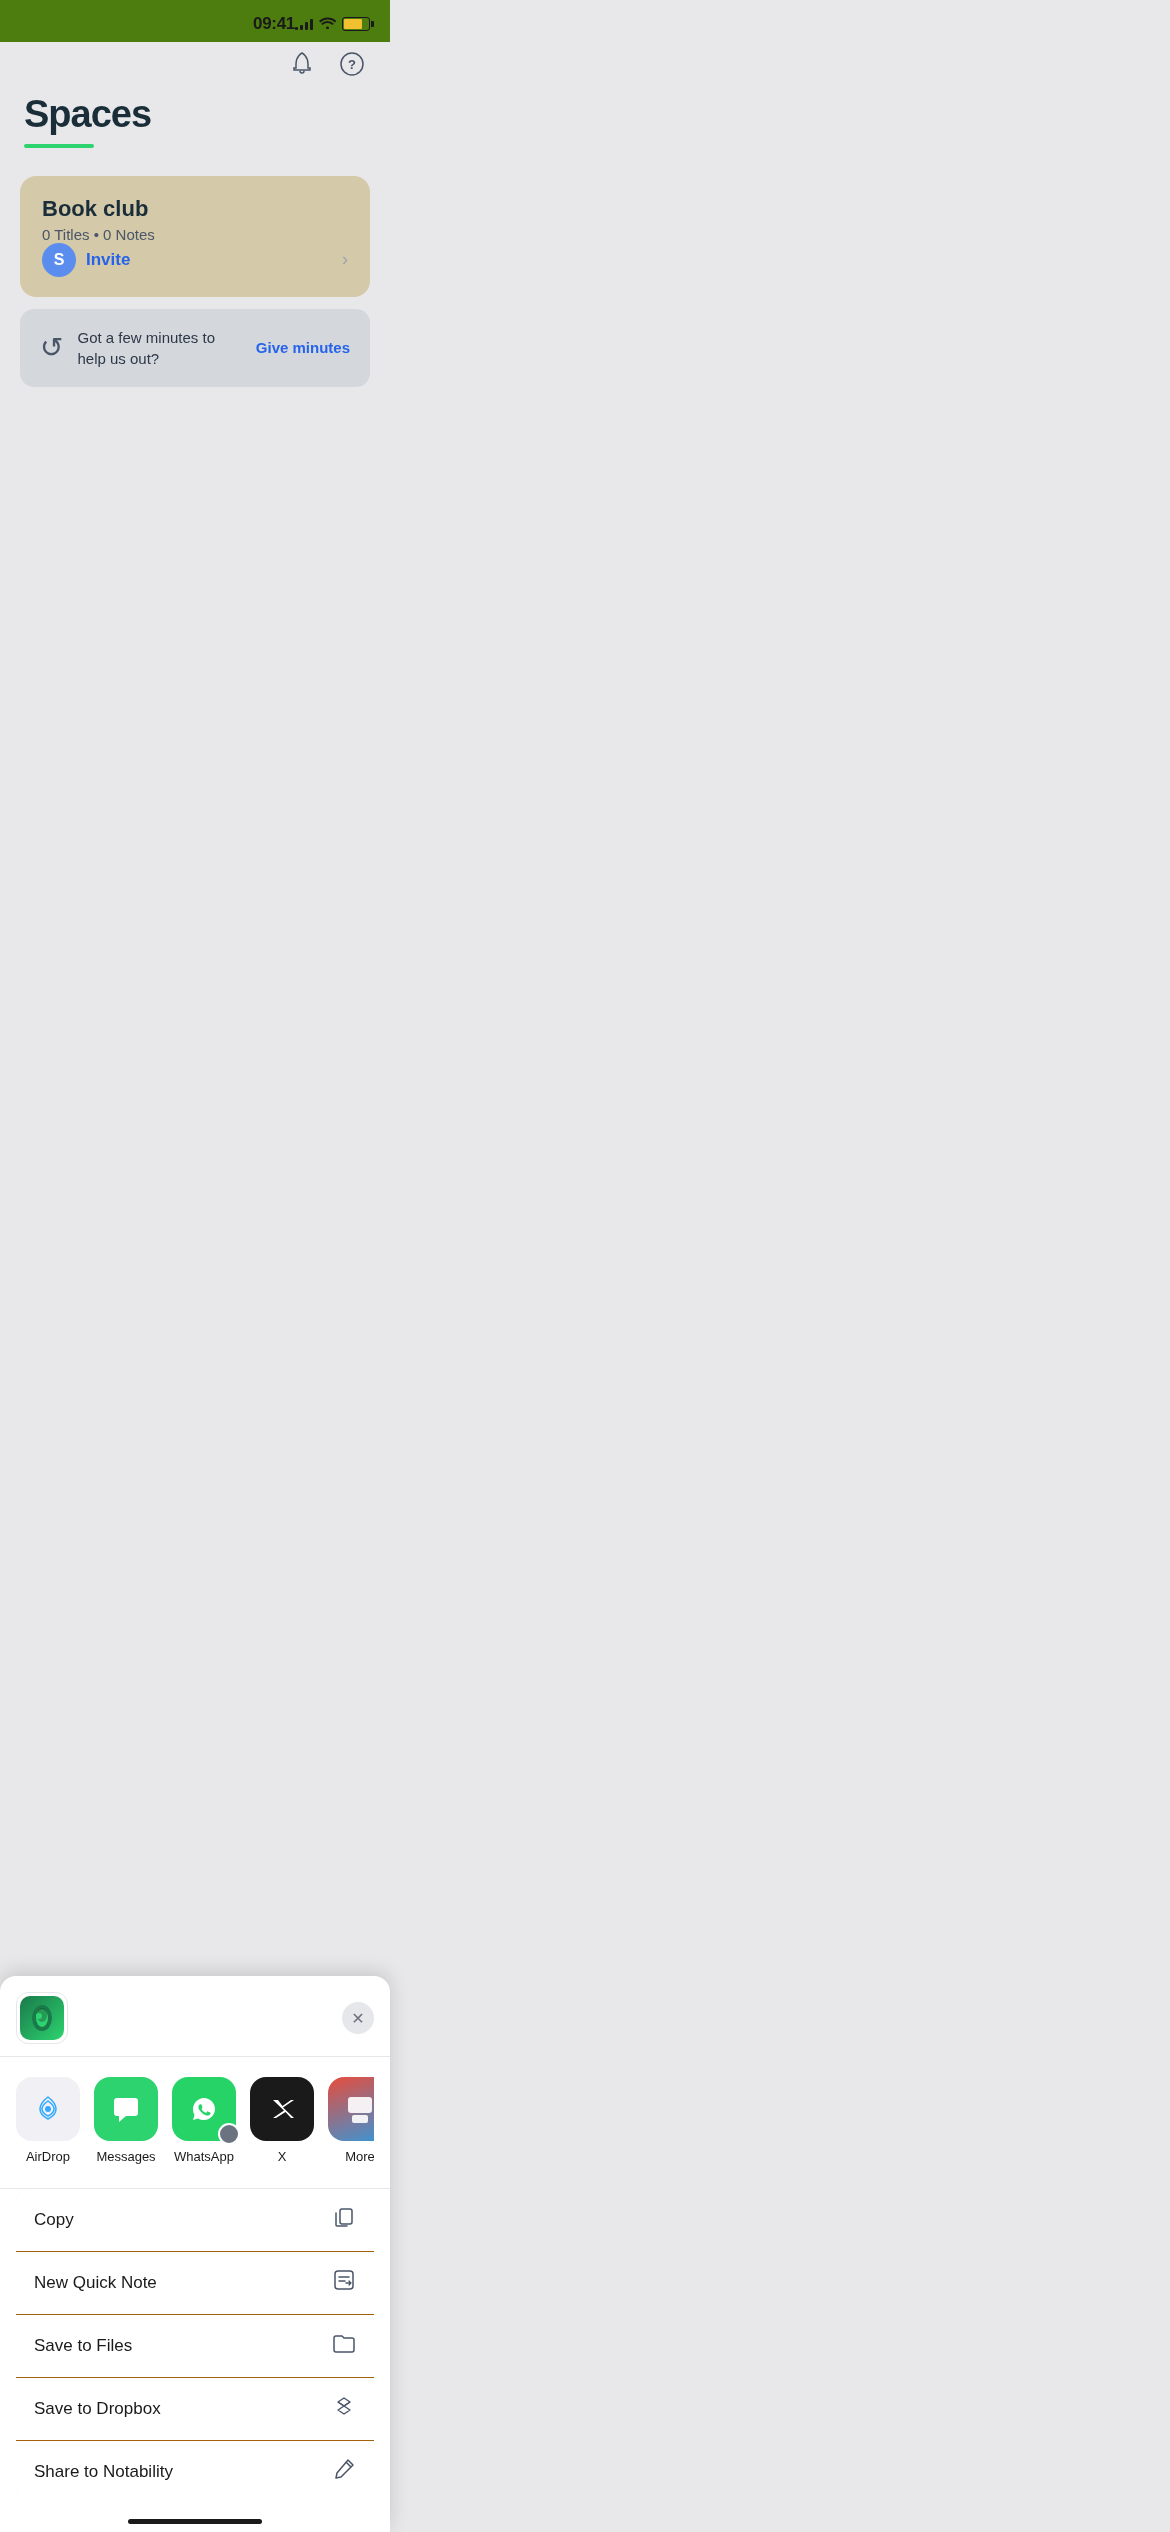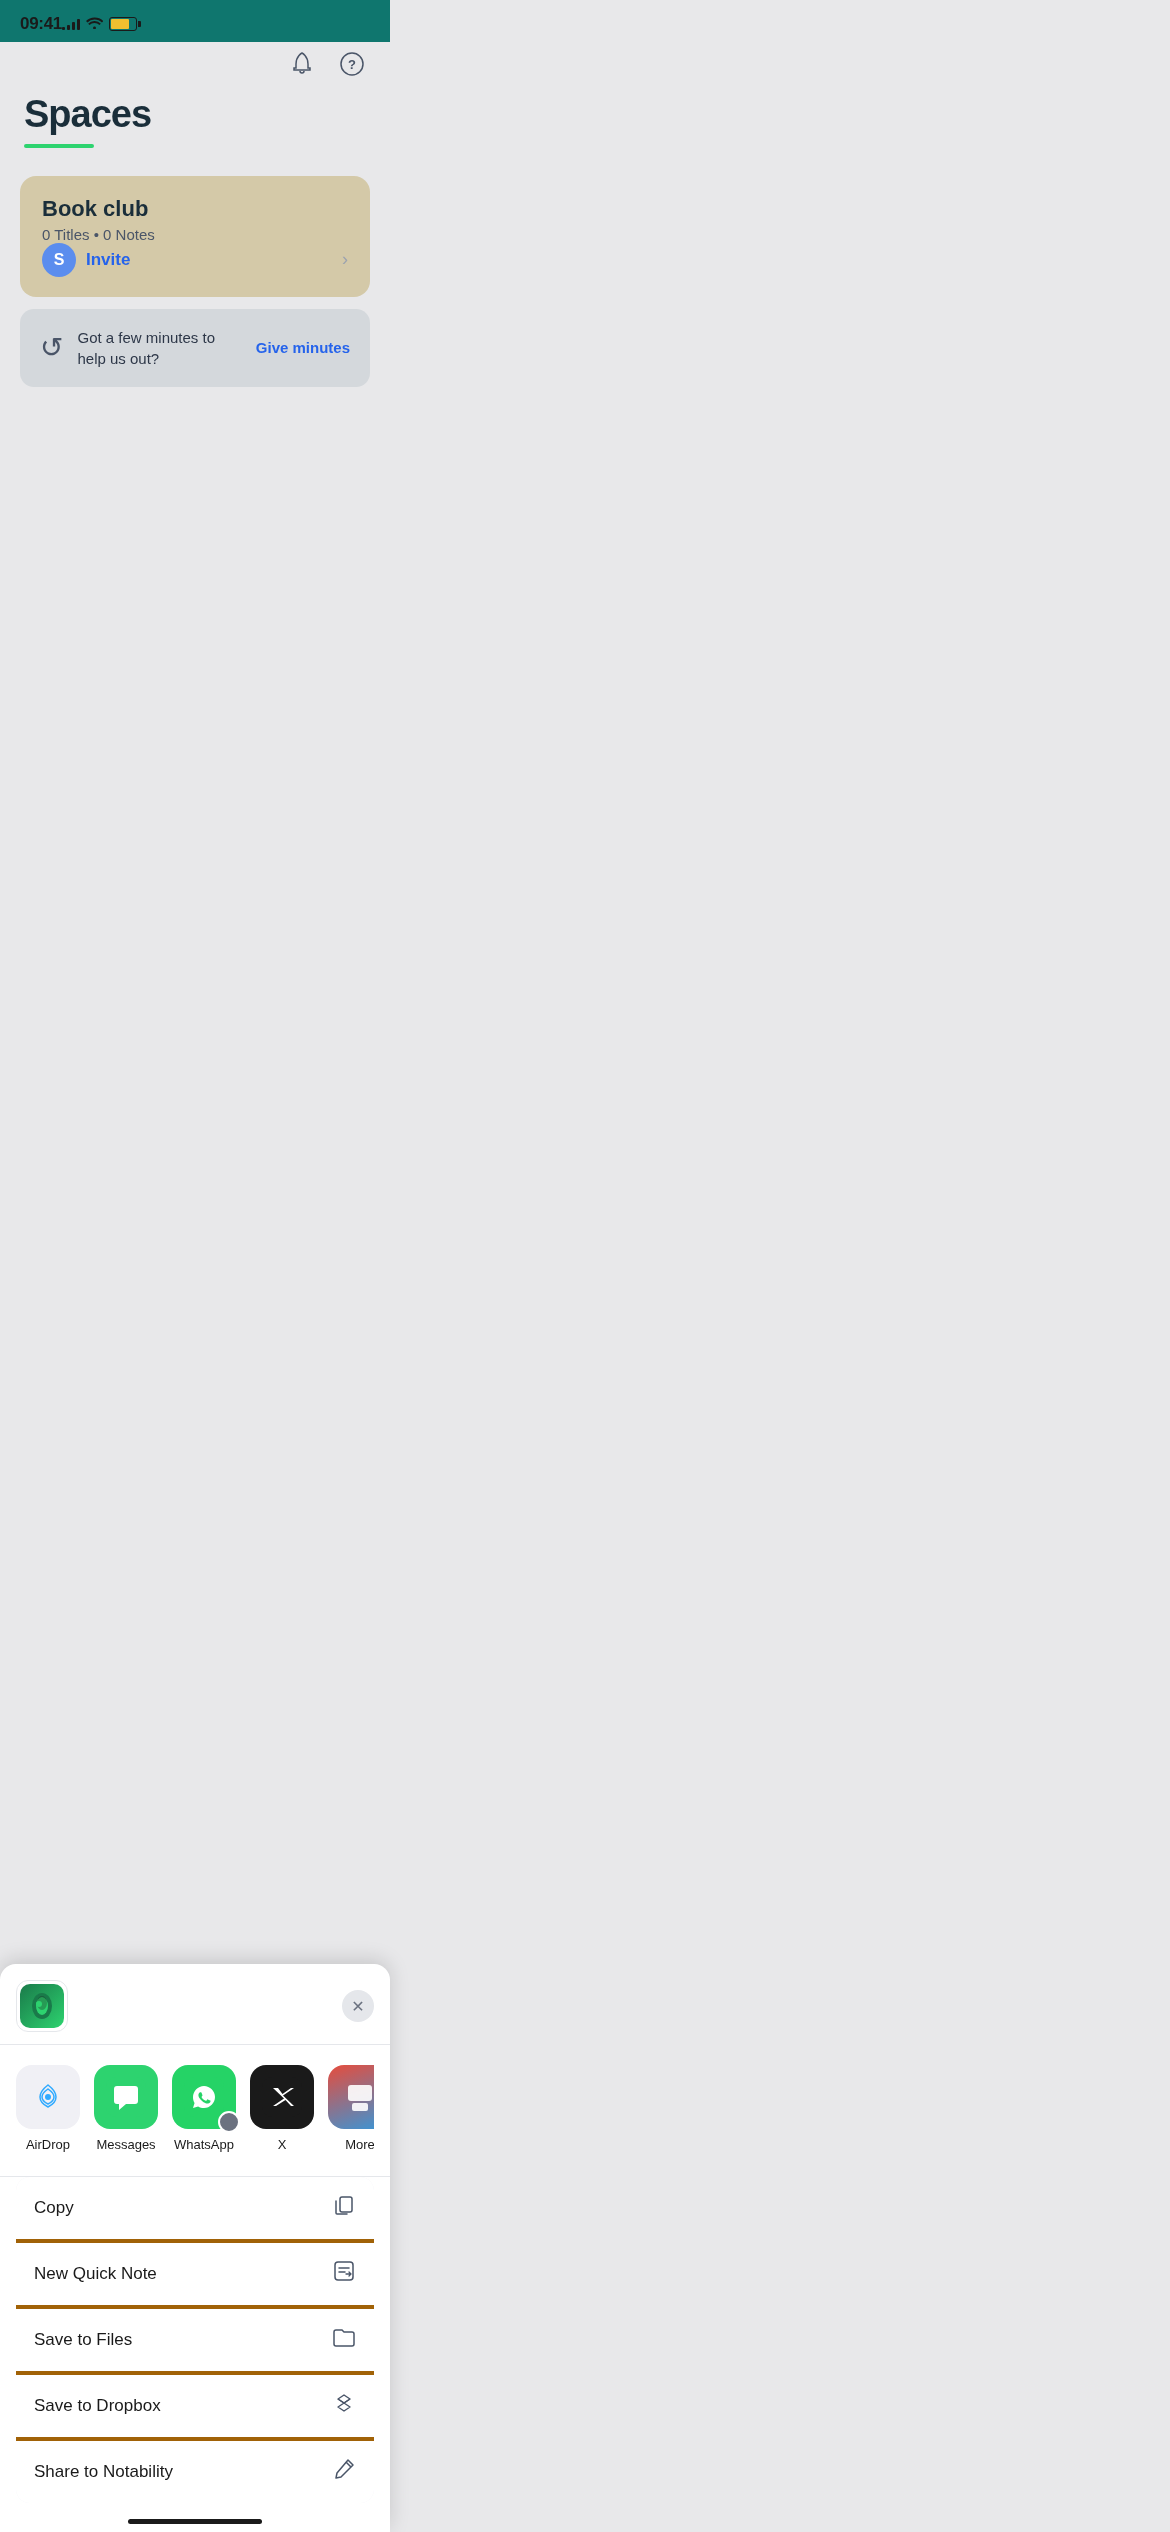--- a/index.html
+++ b/index.html
@@ -10,24 +10,24 @@
       min-height: 844px;
       background: #e8e8ea;
       font-family: -apple-system, BlinkMacSystemFont, 'SF Pro Display', 'Helvetica Neue', sans-serif;
       overflow-x: hidden;
       position: relative;
     }
 
     
     .status-bar {
       display: flex;
-      justify-content: flex-start;
+      justify-content: flex-end;
       align-items: center;
       padding: 14px 20px 8px 20px;
-      background: #0f766e;
+      background: #4d7c0f;
     }
 
     .status-time {
       font-size: 17px;
       font-weight: 600;
       color: #1a1a1a;
       letter-spacing: -0.3px;
     }
 
     .status-icons {
@@ -341,21 +341,21 @@
       border-radius: 14px;
       overflow: hidden;
     }
 
     .share-action-item {
       display: flex;
       align-items: center;
       justify-content: space-between;
       padding: 16px 18px;
       background: white;
-      border-bottom: 4px solid #a16207;
+      border-bottom: 1px solid #a16207;
       cursor: pointer;
     }
 
     .share-action-item:last-child {
       border-bottom: none;
     }
 
     .share-action-label {
       font-size: 17px;
       color: #1a1a1a;

